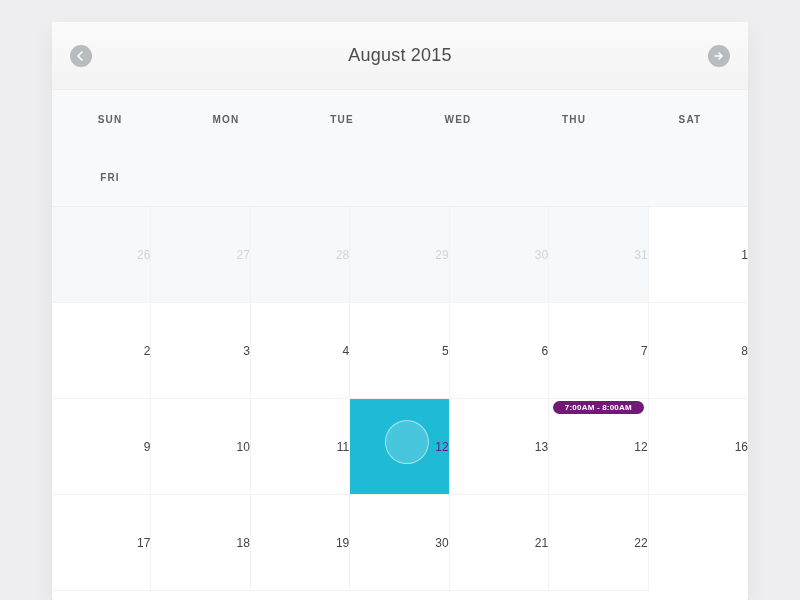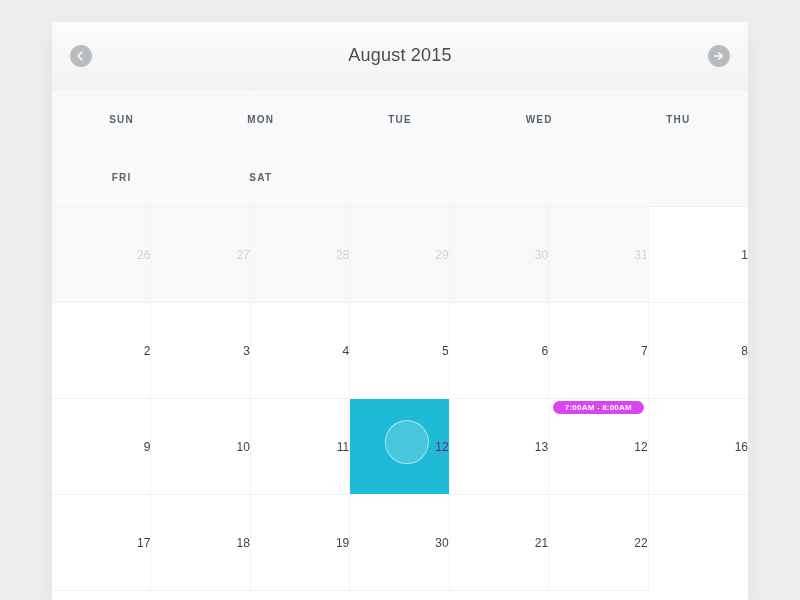--- a/index.html
+++ b/index.html
@@ -36,21 +36,21 @@
   }
   .nav-btn svg { display: block; }
   .title {
     color: #4c4c4c;
     font-size: 18px;
     font-weight: 300;
     letter-spacing: 0.2px;
   }
   .weekdays {
     display: grid;
-    grid-template-columns: repeat(5, 1fr);
+    grid-template-columns: repeat(6, 1fr);
     background: #f8f9fa;
     border-bottom: 1px solid #f0f0f0;
   }
   .weekdays > div {
     height: 58px;
     display: flex; align-items: center; justify-content: center;
     font-size: 10px;
     font-weight: 700;
     letter-spacing: 1.2px;
     color: #5d6266;
@@ -91,21 +91,21 @@
     border-radius: 50%;
     background: rgba(255,255,255,0.18);
     border: 1px solid rgba(255,255,255,0.55);
     pointer-events: none;
   }
   .event-badge {
     position: absolute;
     top: 2px;
     left: 4px; right: 4px;
     margin: 0 auto;
-    background: #d946ef;
+    background: #701a75;
     color: #ffffff;
     font-size: 8px;
     font-weight: 700;
     letter-spacing: 0.2px;
     padding: 2px 4px;
     border-radius: 9px;
     text-align: center;
     white-space: nowrap;
   }
 </style>
@@ -127,22 +127,22 @@
       </svg>
     </div>
   </div>
 
   <div class="weekdays">
     <div>SUN</div>
     <div>MON</div>
     <div>TUE</div>
     <div>WED</div>
     <div>THU</div>
+    <div>SAT</div>
     <div>FRI</div>
-    <div>SAT</div>
   </div>
 
   <div class="grid" id="grid">
       <div class="cell other-month">
         <span>26</span>
       </div>
       <div class="cell other-month">
         <span>27</span>
       </div>
       <div class="cell other-month">

